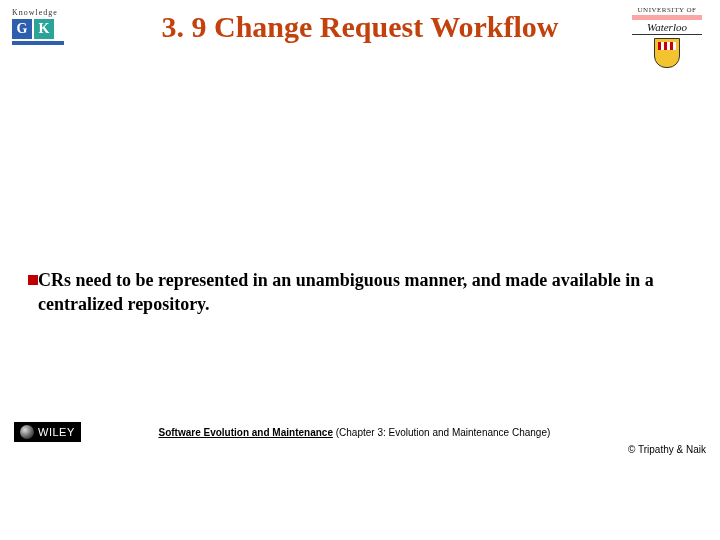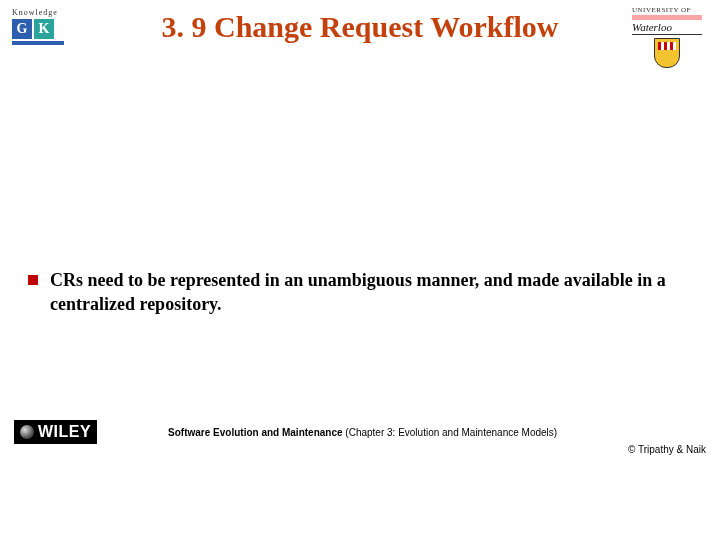--- a/index.html
+++ b/index.html
@@ -8,40 +8,40 @@
 
   
   .logo-left { position: absolute; top: 8px; left: 12px; width: 52px; }
   .logo-left .kw { font-size: 8px; letter-spacing: 1px; color: #333; }
   .logo-left .gk { display: flex; gap: 2px; margin-top: 2px; }
   .logo-left .sq { width: 20px; height: 20px; display: flex; align-items: center; justify-content: center; color: #fff; font-weight: bold; font-size: 14px; }
   .sq.blue { background: #2d5fae; }
   .sq.teal { background: #2aa39a; }
   .logo-left .bar { height: 4px; background: #2d5fae; margin-top: 2px; }
 
-  .logo-right { position: absolute; top: 6px; right: 18px; width: 70px; }
+  .logo-right { position: absolute; top: 6px; right: 18px; width: 70px; text-align: center; }
   .logo-right .uw-top { font-size: 7px; letter-spacing: 0.5px; color: #333; font-family: Georgia, serif; }
   .logo-right .uw-name { font-size: 11px; font-style: italic; font-family: Georgia, serif; color: #111; border-top: 5px solid #fca5a5; border-bottom: 1px solid #333; margin-top: 1px; padding: 1px 0; }
   .logo-right .crest { width: 26px; height: 30px; margin: 3px auto 0; background: #f4c430; border: 1px solid #333; border-radius: 0 0 12px 12px; position: relative; }
   .logo-right .crest::before { content: ""; position: absolute; top: 3px; left: 3px; right: 3px; height: 8px; background: repeating-linear-gradient(90deg,#c00 0 3px,#fff 3px 6px); }
 
   .title { position: absolute; top: 10px; left: 0; right: 0; text-align: center; font-size: 30px; font-weight: bold; color: #c2410c; }
 
   .body { position: absolute; top: 268px; left: 28px; right: 20px; }
-  .bullet-row { display: flex; align-items: flex-start; gap: 12px; }
+  .bullet-row { display: flex; align-items: flex-start; }
   .bullet { width: 10px; height: 10px; background: #c00000; margin-top: 7px; flex-shrink: 0; }
   .bullet-text { font-size: 18px; font-weight: bold; color: #000; line-height: 1.35; }
 
   
   .footer { position: absolute; bottom: 10px; left: 14px; right: 14px; display: flex; align-items: center; font-family: Arial, Helvetica, sans-serif; font-size: 10px; color: #000; }
   .wiley { display: flex; align-items: center; gap: 4px; background: #000; color: #fff; padding: 3px 6px; }
   .wiley .orb { width: 14px; height: 14px; border-radius: 50%; background: radial-gradient(circle at 35% 35%, #ddd, #555 60%, #111); }
-  .wiley .name { font-size: 16px; font-weight: bold; letter-spacing: 0.5px; }
+  .wiley .name { font-size: 11px; font-weight: normal; letter-spacing: 0.5px; }
   .foot-center { flex: 1; text-align: center; }
-  .foot-center .ft { font-weight: bold; }
+  .foot-center .ft { font-weight: bold; text-decoration: underline; }
   .foot-right { white-space: nowrap; margin-top: 35px; }
 </style>
 </head>
 <body>
 
 <div class="slide">
 
   <div class="logo-left">
     <div class="kw">Knowledge</div>
     <div class="gk">
@@ -65,18 +65,18 @@
       <div class="bullet-text">CRs need to be represented in an unambiguous manner, and made available in a centralized repository.</div>
     </div>
   </div>
 
   <div class="footer">
     <div class="wiley">
       <div class="orb"></div>
       <div class="name">WILEY</div>
     </div>
     <div class="foot-center">
-      <span class="ft">Software Evolution and Maintenance</span><span> (Chapter 3: Evolution and Maintenance Models)</span>
+      <span class="ft">Software Evolution and Maintenance</span><span> (Chapter 3: Evolution and Maintenance Change)</span>
     </div>
     <div class="foot-right">© Tripathy &amp; Naik</div>
   </div>
 
 </div>
 
 </body></html>

